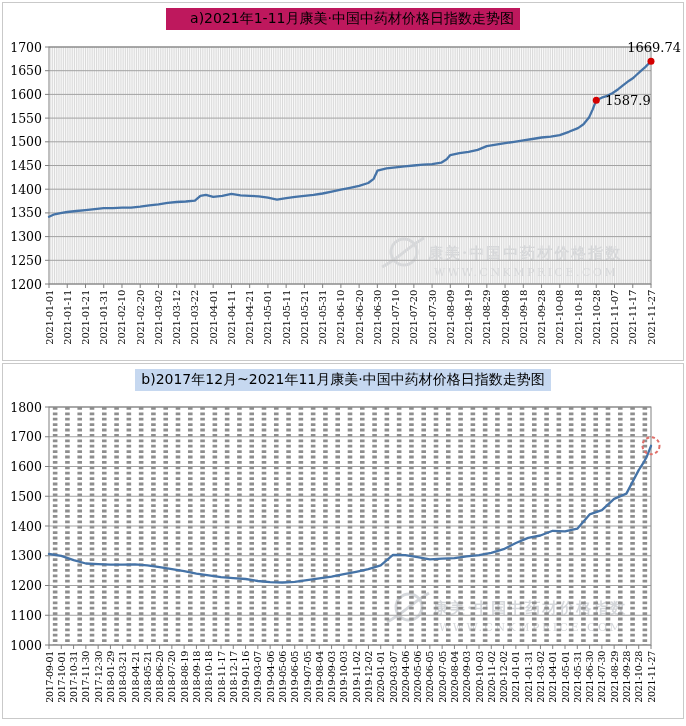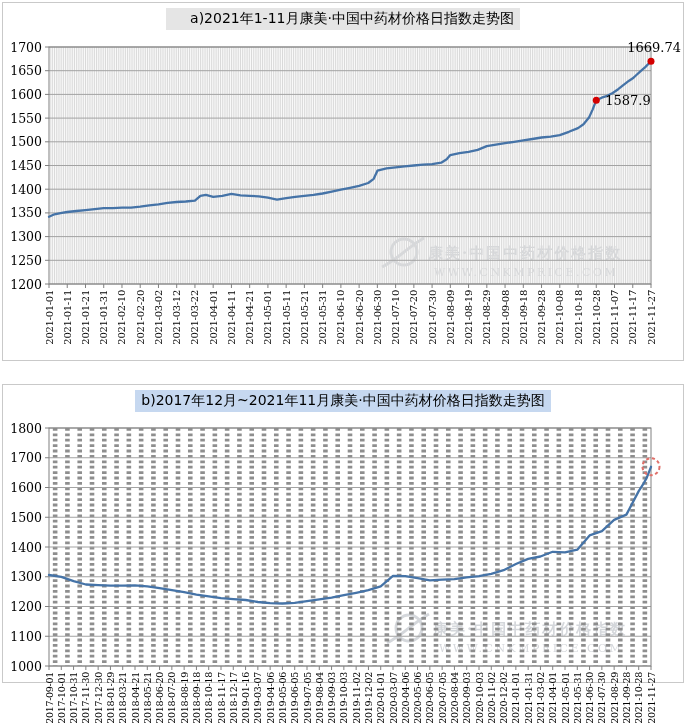--- a/index.html
+++ b/index.html
@@ -1,32 +1,32 @@
 <!DOCTYPE html>
 <html><head>
 <meta charset="utf-8">
 <style>
   html,body{margin:0;padding:0;}
   body{width:686px;height:726px;position:relative;overflow:hidden;background:#ffffff;
        font-family:"DejaVu Sans",sans-serif;}
   .panel{position:absolute;left:2px;width:682px;border:1px solid #c9c9c9;background:#fff;box-sizing:border-box;}
   #panel-a{top:2px;height:359px;}
-  #panel-b{top:384px;height:299px;}
+  #panel-b{top:363px;height:356px;}
   .title-row{position:absolute;top:5px;left:0;width:100%;text-align:center;z-index:2;}
   .chart-title{display:inline-block;font-size:14px;color:#000;padding:1px 6px;line-height:1.4;
                font-family:"DejaVu Sans","Liberation Sans",sans-serif;}
   svg{position:absolute;left:0;top:0;}
   text{font-family:"DejaVu Serif","Liberation Serif",serif;}
 </style>
 </head>
 <body>
 
 <div class="panel" id="panel-a">
   <div class="title-row">
-    <span class="chart-title" style="background: #e5e5e5; padding-left: 24px;">a)2021年1-11月康美·中国中药材价格日指数走势图</span>
+    <span class="chart-title" style="background: #be185d; padding-left: 24px;">a)2021年1-11月康美·中国中药材价格日指数走势图</span>
   </div>
   <svg id="svg-a" width="680" height="357" viewBox="0 0 680 357">
       <g opacity="0.6">
         <circle cx="401" cy="249" r="13" fill="none" stroke="#b9bdc4" stroke-width="3"></circle>
         <path d="M 379 264 C 395 256 405 244 421 235" fill="none" stroke="#b9bdc4" stroke-width="3"></path>
         <text x="425" y="255" font-size="15" font-weight="bold" fill="#b9bdc4" letter-spacing="2">康美·中国中药材价格指数</text>
         <text x="431" y="273" font-size="11" fill="#b9bdc4" letter-spacing="2.5">WWW.CNKMPRICE.COM</text>
       </g>
       <g>
         <line x1="47.82424242424243" y1="44" x2="47.82424242424243" y2="281" stroke="#d9d9d9" stroke-width="1"></line>

